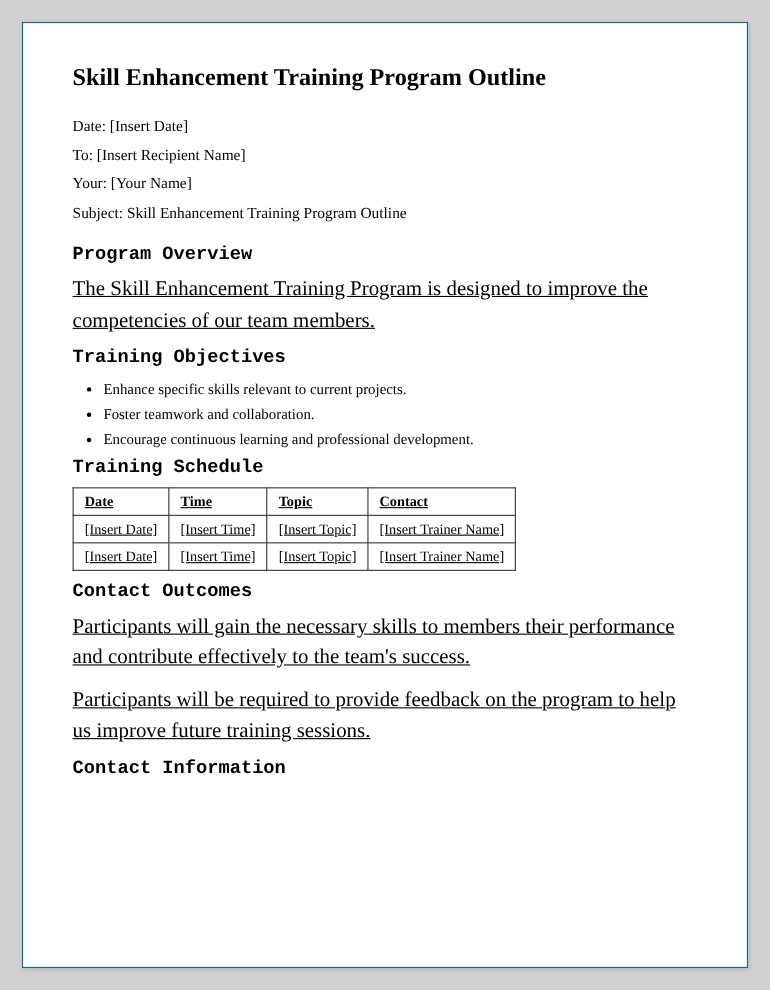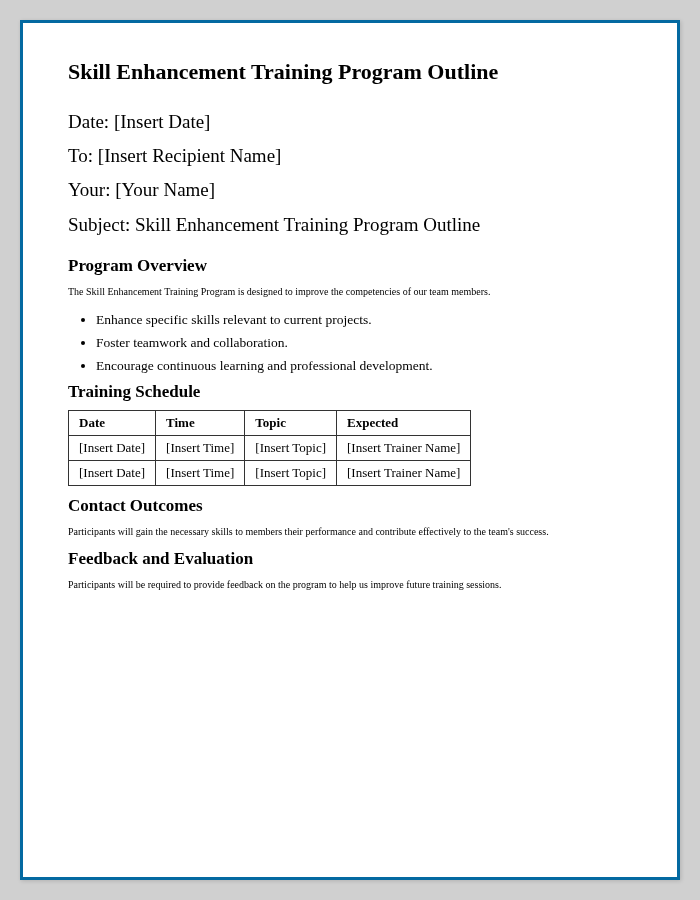--- a/index.html
+++ b/index.html
@@ -16,72 +16,74 @@
       min-height: 900px;
       padding: 20px;
       font-family: Georgia, 'Times New Roman', serif;
     }
 
     .document {
       background: #ffffff;
       width: 660px;
       min-height: 860px;
       padding: 35px 45px 40px 45px;
-      border: 3px solid #0369a1;
+      border: 1px solid #0369a1;
       box-shadow: 1px 1px 4px rgba(0,0,0,0.15);
     }
 
     .doc-title {
       font-size: 22px;
       font-weight: bold;
       line-height: 1.3;
       margin-bottom: 20px;
       font-family: Georgia, serif;
     }
 
     .meta-block {
       margin-bottom: 4px;
-      font-size: 19px;
+      font-size: 14px;
       line-height: 1.6;
     }
 
     .meta-section {
       margin-bottom: 16px;
     }
 
     .section-heading {
       font-size: 17px;
       font-weight: bold;
       margin-top: 4px;
       margin-bottom: 8px;
-      font-family: Liberation Serif, serif;
+      font-family: Liberation Mono, monospace;
     }
 
     .body-text {
-      font-size: 10px;
+      font-size: 19px;
       line-height: 1.5;
       margin-bottom: 10px;
+      text-decoration: underline;
     }
 
     .objectives-list {
       margin-left: 28px;
       margin-top: 4px;
       font-size: 13.5px;
       line-height: 1.7;
     }
 
     .objectives-list li {
       list-style-type: disc;
     }
 
     .schedule-table {
       border-collapse: collapse;
       margin-top: 8px;
       margin-bottom: 10px;
       font-size: 13px;
+      text-decoration: underline;
     }
 
     .schedule-table th,
     .schedule-table td {
       border: 1px solid #333;
       padding: 4px 10px;
       text-align: left;
     }
 
     .schedule-table th {
@@ -111,34 +113,35 @@
     </div>
     <div class="meta-block">
       <span>Subject:</span>
       <span>Skill Enhancement Training Program Outline</span>
     </div>
   </div>
 
   <h2 class="section-heading">Program Overview</h2>
   <p class="body-text">The Skill Enhancement Training Program is designed to improve the competencies of our team members.</p>
 
+  <h2 class="section-heading">Training Objectives</h2>
   <ul class="objectives-list">
     <li>Enhance specific skills relevant to current projects.</li>
     <li>Foster teamwork and collaboration.</li>
     <li>Encourage continuous learning and professional development.</li>
   </ul>
 
   <h2 class="section-heading">Training Schedule</h2>
   <table class="schedule-table">
     <thead>
       <tr>
         <th>Date</th>
         <th>Time</th>
         <th>Topic</th>
-        <th>Expected</th>
+        <th>Contact</th>
       </tr>
     </thead>
     <tbody>
       <tr>
         <td>[Insert Date]</td>
         <td>[Insert Time]</td>
         <td>[Insert Topic]</td>
         <td>[Insert Trainer Name]</td>
       </tr>
       <tr>
@@ -146,17 +149,17 @@
         <td>[Insert Time]</td>
         <td>[Insert Topic]</td>
         <td>[Insert Trainer Name]</td>
       </tr>
     </tbody>
   </table>
 
   <h2 class="section-heading">Contact Outcomes</h2>
   <p class="body-text">Participants will gain the necessary skills to members their performance and contribute effectively to the team's success.</p>
 
-  <h2 class="section-heading">Feedback and Evaluation</h2>
   <p class="body-text">Participants will be required to provide feedback on the program to help us improve future training sessions.</p>
 
+  <h2 class="section-heading">Contact Information</h2>
 
 </div>
 
 </body></html>

